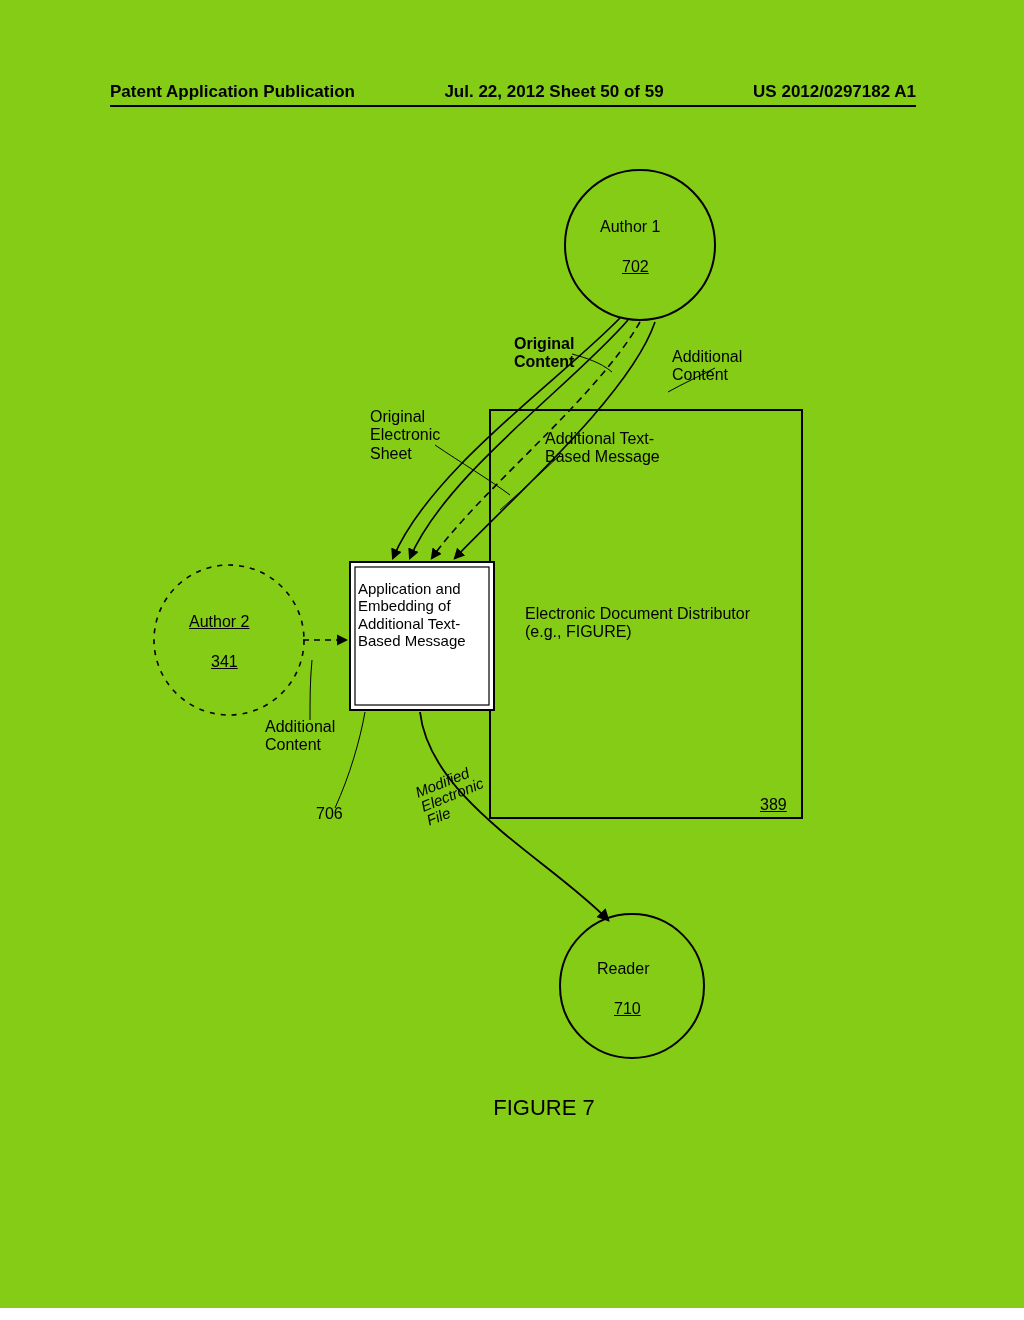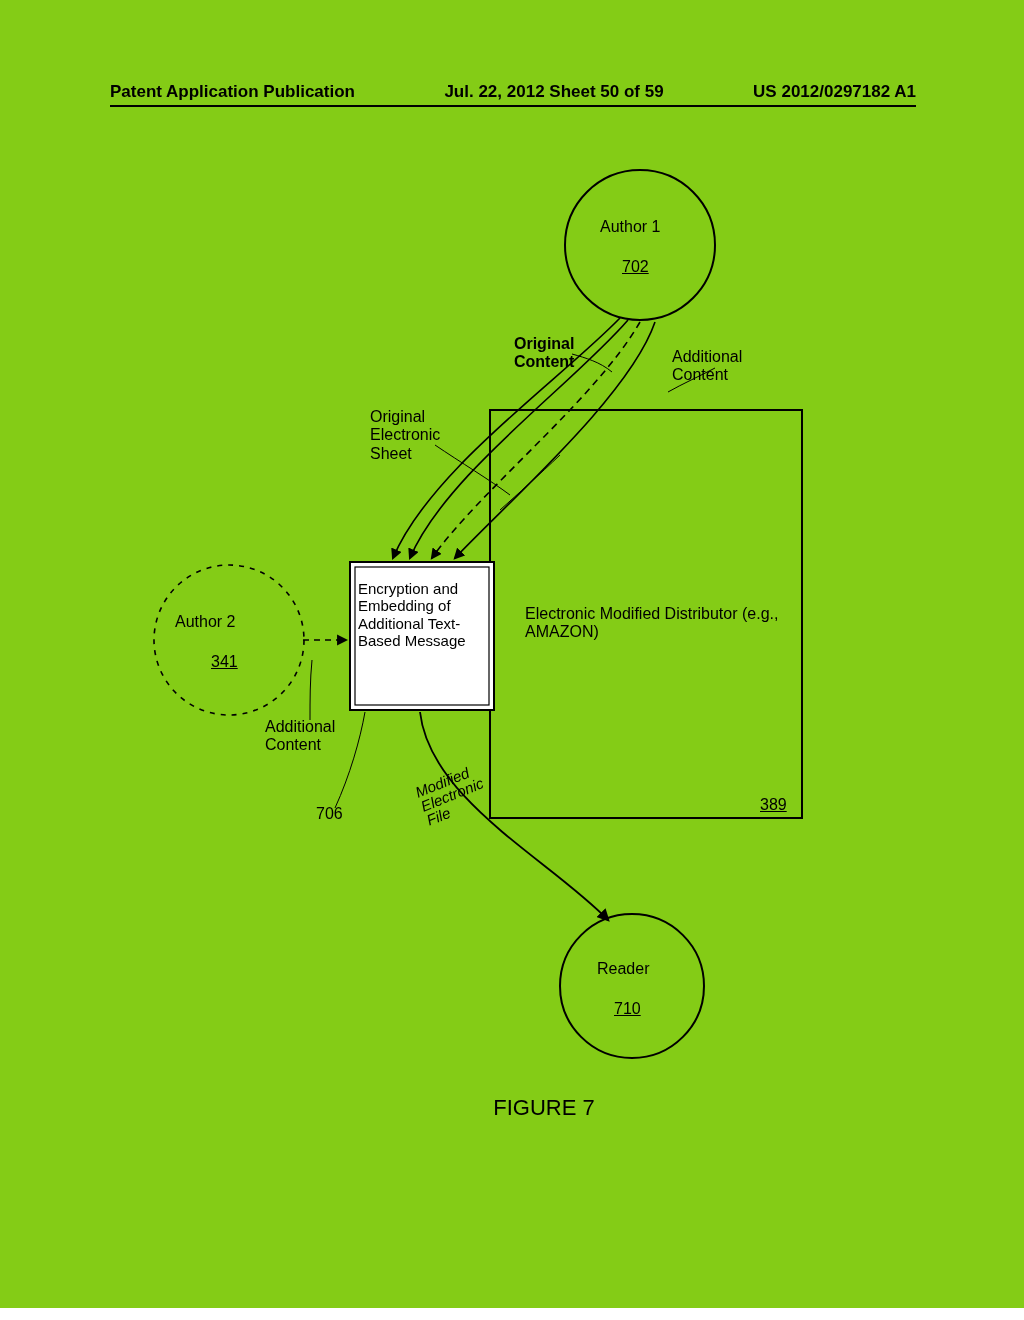--- a/index.html
+++ b/index.html
@@ -118,27 +118,28 @@
 
   </svg>
 
   <div class="label" style="left:600px; top:218px; width:80px;">Author 1</div>
   <div class="label ref" style="left:622px; top:258px; width:36px;">702</div>
 
   <div class="label" style="left:514px; top:335px; width:70px;font-weight:bold;">Original Content</div>
   <div class="label" style="left:672px; top:348px; width:90px;">Additional Content</div>
 
   <div class="label" style="left:370px; top:408px; width:90px;">Original Electronic Sheet</div>
+  <div class="label" style="left:545px; top:430px; width:150px;">Additional Text-Based Message</div>
 
-  <div class="label" style="left:175px; top:613px; width:80px;">Author 2</div>
+  <div class="label" style="left:189px; top:613px; width:80px;text-decoration:underline;">Author 2</div>
   <div class="label ref" style="left:211px; top:653px; width:36px;">341</div>
 
-  <div class="label" style="left:358px; top:580px; width:130px; font-size:15px;">Encryption and Embedding of Additional Text-Based Message</div>
+  <div class="label" style="left:358px; top:580px; width:130px; font-size:15px;">Application and Embedding of Additional Text-Based Message</div>
 
-  <div class="label" style="left:525px; top:605px; width:260px;">Electronic Modified Distributor (e.g., AMAZON)</div>
+  <div class="label" style="left:525px; top:605px; width:260px;">Electronic Document Distributor (e.g., FIGURE)</div>
   <div class="label ref" style="left:760px; top:796px; width:36px;">389</div>
 
   <div class="label" style="left:265px; top:718px; width:90px;">Additional Content</div>
   <div class="label" style="left:316px; top:805px; width:40px;">706</div>
 
   <div class="label" style="left:597px; top:960px; width:70px;">Reader</div>
   <div class="label ref" style="left:614px; top:1000px; width:36px;">710</div>
 
   <div class="figure-caption">FIGURE 7</div>
 

